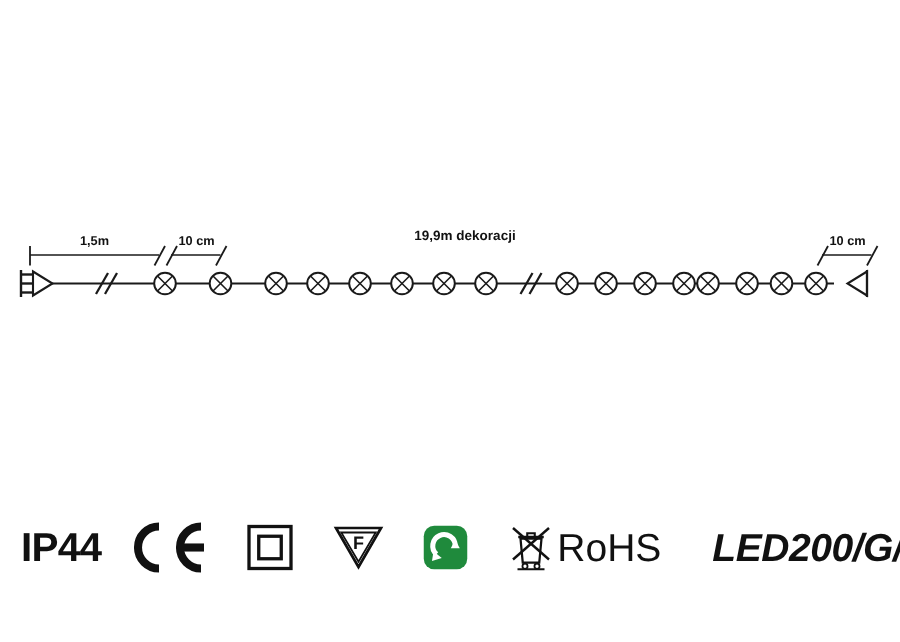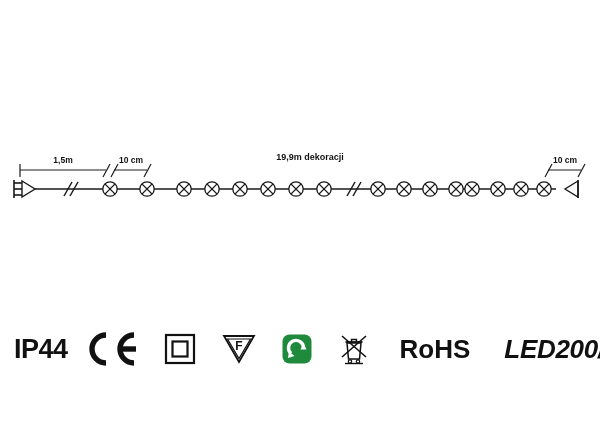--- a/index.html
+++ b/index.html
@@ -44,21 +44,21 @@
   #markings-row {
     position: absolute;
     left: 0;
     top: 320;
     width: 600px;
     height: 70px;
     display: flex;
     align-items: center;
   }
   #markings-row {
-    top: 314px;
+    top: 330px;
   }
   .marking {
     display: flex;
     align-items: center;
     justify-content: center;
     flex: 0 0 auto;
   }
   .mark-ip {
     font-size: 27px;
     font-weight: bold;
@@ -76,22 +76,22 @@
     margin-left: 26px;
   }
   .mark-recycle {
     margin-left: 26px;
   }
   .mark-weee {
     margin-left: 28px;
   }
   .mark-rohs {
     font-size: 26px;
-    font-weight: bold;
-    margin-left: 32px;
+    font-weight: normal;
+    margin-left: 4px;
     color: #111111;
   }
   .mark-code {
     font-size: 26px;
     font-weight: bold;
     font-style: italic;
     margin-left: 34px;
     color: #111111;
     letter-spacing: -0.3px;
   }

